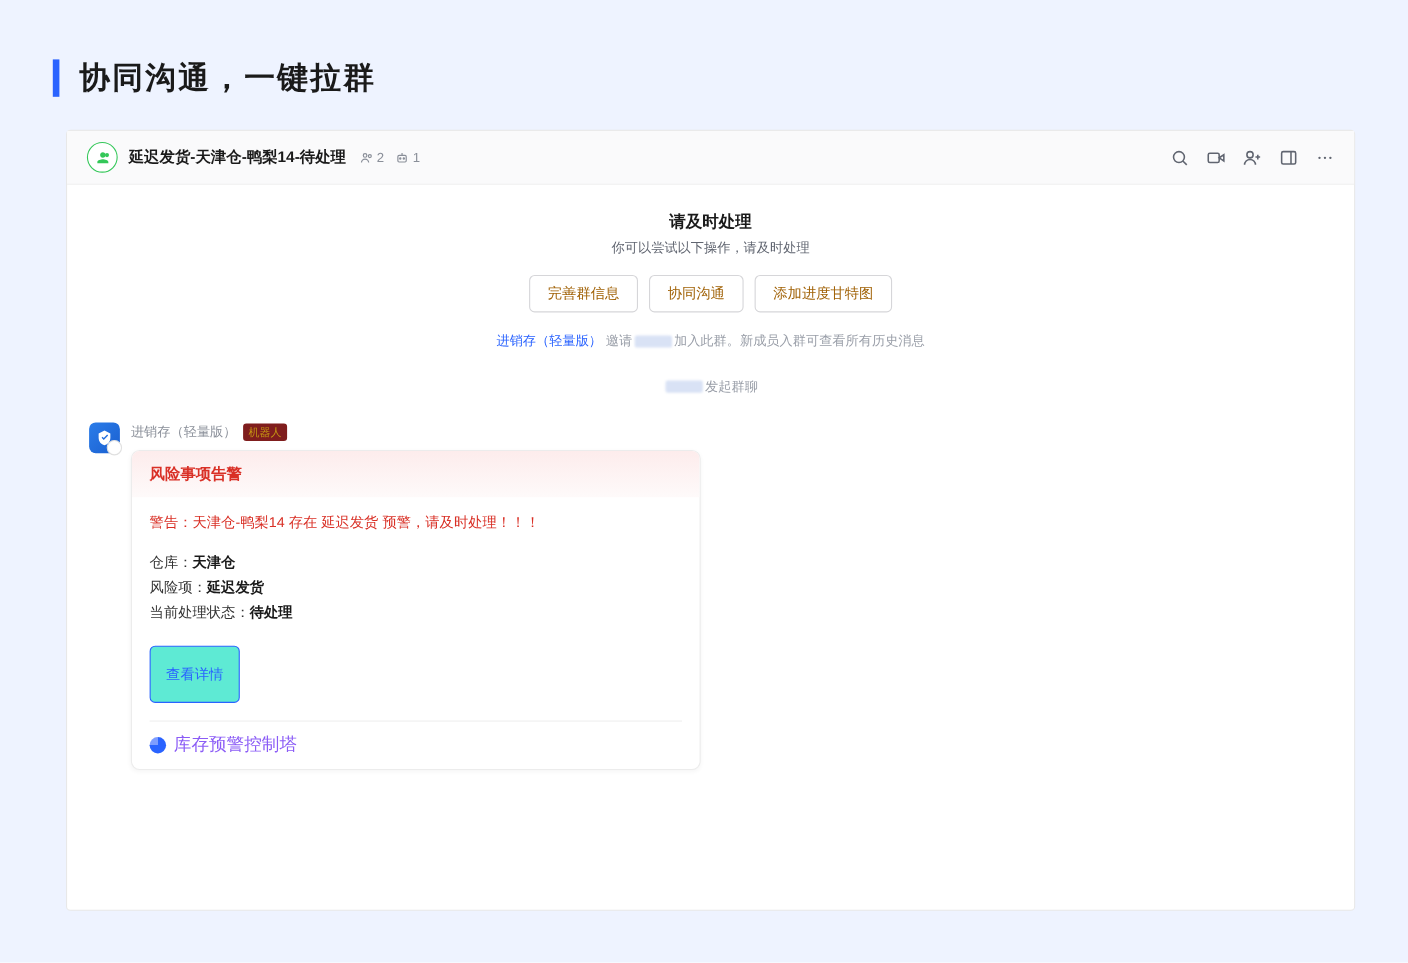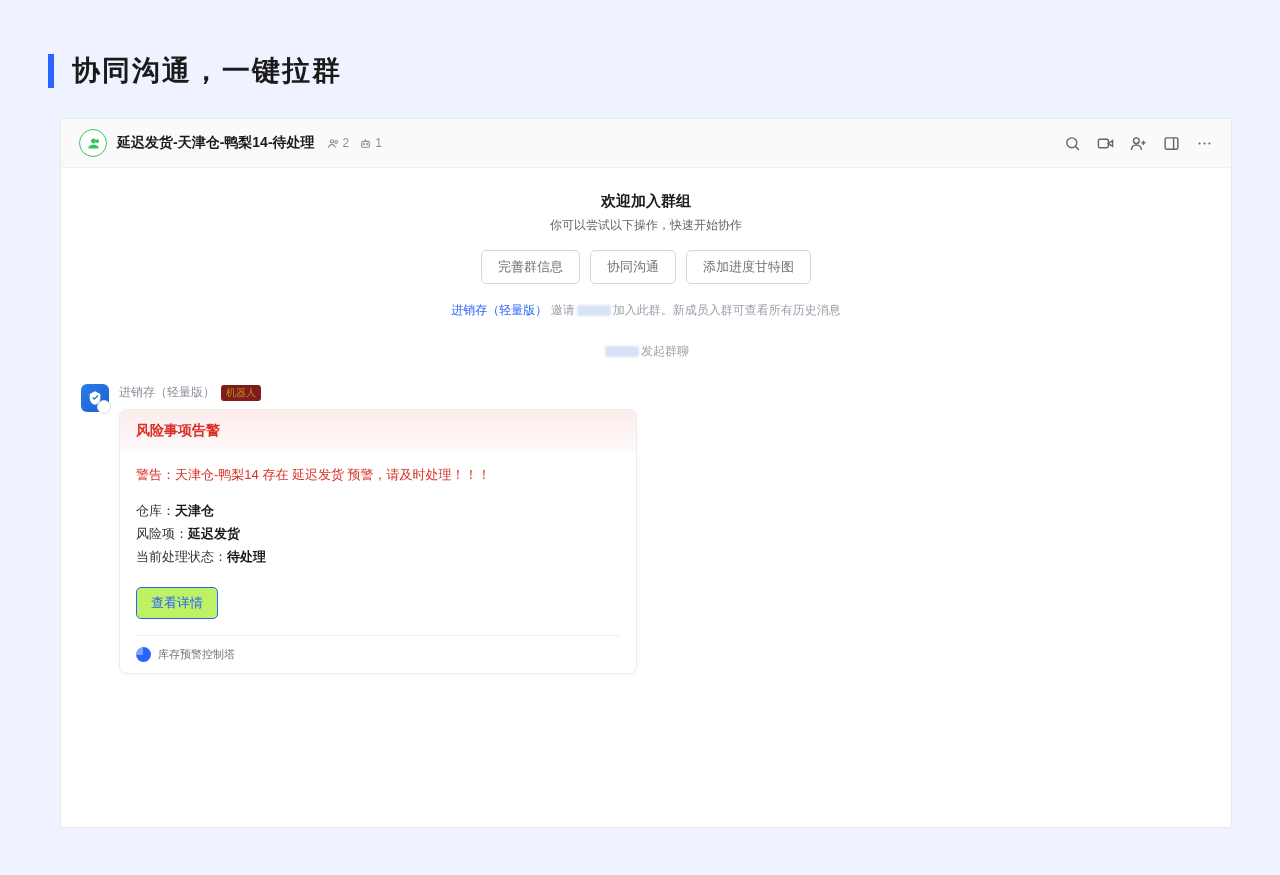--- a/index.html
+++ b/index.html
@@ -125,21 +125,21 @@
       margin-bottom: 16px;
     }
     .welcome-buttons {
       display: flex;
       justify-content: center;
       gap: 10px;
     }
     .welcome-btn {
       border: 1px solid #d6d6d9;
       background: #fff;
-      color: #737373;
+      color: #a16207;
       font-size: 13px;
       padding: 7px 16px;
       border-radius: 5px;
       cursor: pointer;
       text-align: right;
     }
     .system-msg {
       text-align: center;
       font-size: 12px;
       color: #999ea8;
@@ -244,44 +244,44 @@
       color: #333;
     }
     .alert-field .value {
       font-weight: 600;
       color: #1a1a1a;
     }
     .view-details-btn {
       margin-top: 16px;
       border: 1px solid #2a63ff;
       color: #2a63ff;
-      background: #bef264;
+      background: #5eead4;
       font-size: 13px;
-      padding: 6px 14px;
+      padding: 16px 14px;
       border-radius: 5px;
       cursor: pointer;
     }
     .alert-card-footer {
       margin: 0 16px;
       border-top: 1px solid #efefef;
       padding: 11px 0;
       display: flex;
       align-items: center;
       gap: 7px;
     }
     .footer-icon {
       width: 15px;
       height: 15px;
       border-radius: 50%;
       background: conic-gradient(#2a63ff 0deg 270deg, #7e9dff 270deg 360deg);
       display: inline-block;
     }
     .footer-text {
-      font-size: 11px;
-      color: #737373;
+      font-size: 16px;
+      color: #8b5cf6;
     }
     .blur-block {
       display:inline-block;
       vertical-align:middle;
     }
   </style>
 </head>
 <body>
 
 <div class="page-container">
@@ -349,22 +349,22 @@
               <circle cx="5" cy="12" r="1.5"></circle>
               <circle cx="12" cy="12" r="1.5"></circle>
               <circle cx="19" cy="12" r="1.5"></circle>
             </svg>
         </div>
       </div>
     </div>
 
     <div class="chat-body">
       <div class="welcome-section">
-        <div class="welcome-title">欢迎加入群组</div>
-        <div class="welcome-sub">你可以尝试以下操作，快速开始协作</div>
+        <div class="welcome-title">请及时处理</div>
+        <div class="welcome-sub">你可以尝试以下操作，请及时处理</div>
         <div class="welcome-buttons">
           <button class="welcome-btn">完善群信息</button>
           <button class="welcome-btn">协同沟通</button>
           <button class="welcome-btn">添加进度甘特图</button>
         </div>
       </div>
 
       <div class="system-msg" style="margin-top:18px;">
         <span class="link-style">进销存（轻量版）</span>
         <span>邀请</span><span class="blur-name blur-block"></span><span>加入此群。新成员入群可查看所有历史消息</span>

